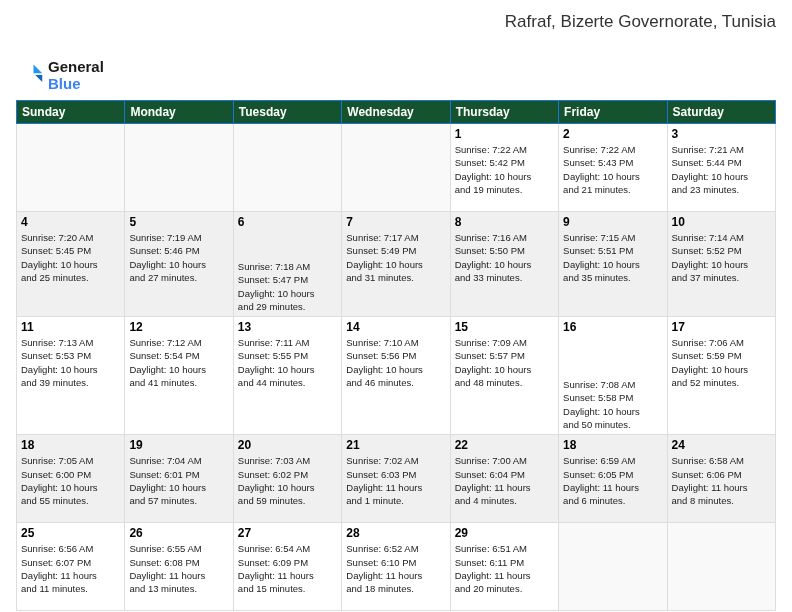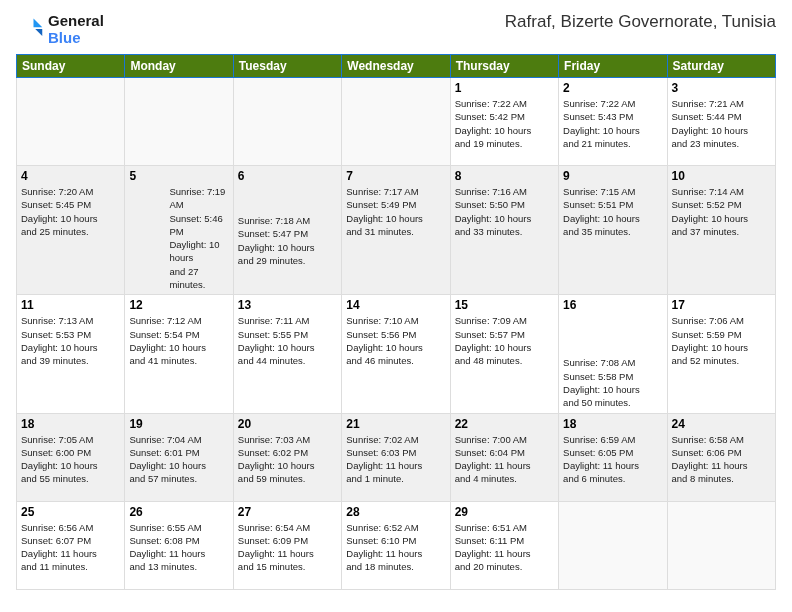--- a/index.html
+++ b/index.html
@@ -18,20 +18,21 @@
     .header {
       display: flex;
       justify-content: space-between;
       align-items: flex-start;
       margin-bottom: 8px;
     }
     .logo {
       display: flex;
       align-items: center;
       gap: 4px;
+      margin-top: 46px;
     }
     .logo-icon {
       width: 28px;
       height: 28px;
     }
     .title-block {
       text-align: right;
     }
     .main-title {
       font-size: 28px;
@@ -41,21 +42,21 @@
     .subtitle {
       font-size: 17px;
       color: #333;
     }
     .calendar {
       width: 100%;
       border-collapse: collapse;
       border: 1px solid #ccc;
     }
     .calendar th {
-      background-color: #4d7c0f;
+      background-color: #14532d;
       color: white;
       font-size: 12px;
       font-weight: bold;
       padding: 4px 5px;
       text-align: left;
       border: 1px solid #1976D2;
     }
     .calendar td {
       border: 1px solid #ddd;
       padding: 3px 4px;
@@ -146,21 +147,21 @@
         <tr class="alt-row">
           <td>
             <span class="day-num">4</span>
             <div class="day-info" style="white-space: pre-line;">Sunrise: 7:20 AM
 Sunset: 5:45 PM
 Daylight: 10 hours
 and 25 minutes.</div>
           </td>
           <td>
             <span class="day-num">5</span>
-            <div class="day-info" style="white-space: pre-line; margin-left: 40px;">Sunrise: 7:19 AM
+            <div class="day-info" style="white-space: pre-line;">Sunrise: 7:19 AM
 Sunset: 5:46 PM
 Daylight: 10 hours
 and 27 minutes.</div>
           </td>
           <td>
             <span class="day-num">6</span>
             <div class="day-info" style="white-space: pre-line; margin-top: 31px;">Sunrise: 7:18 AM
 Sunset: 5:47 PM
 Daylight: 10 hours
 and 29 minutes.</div>

